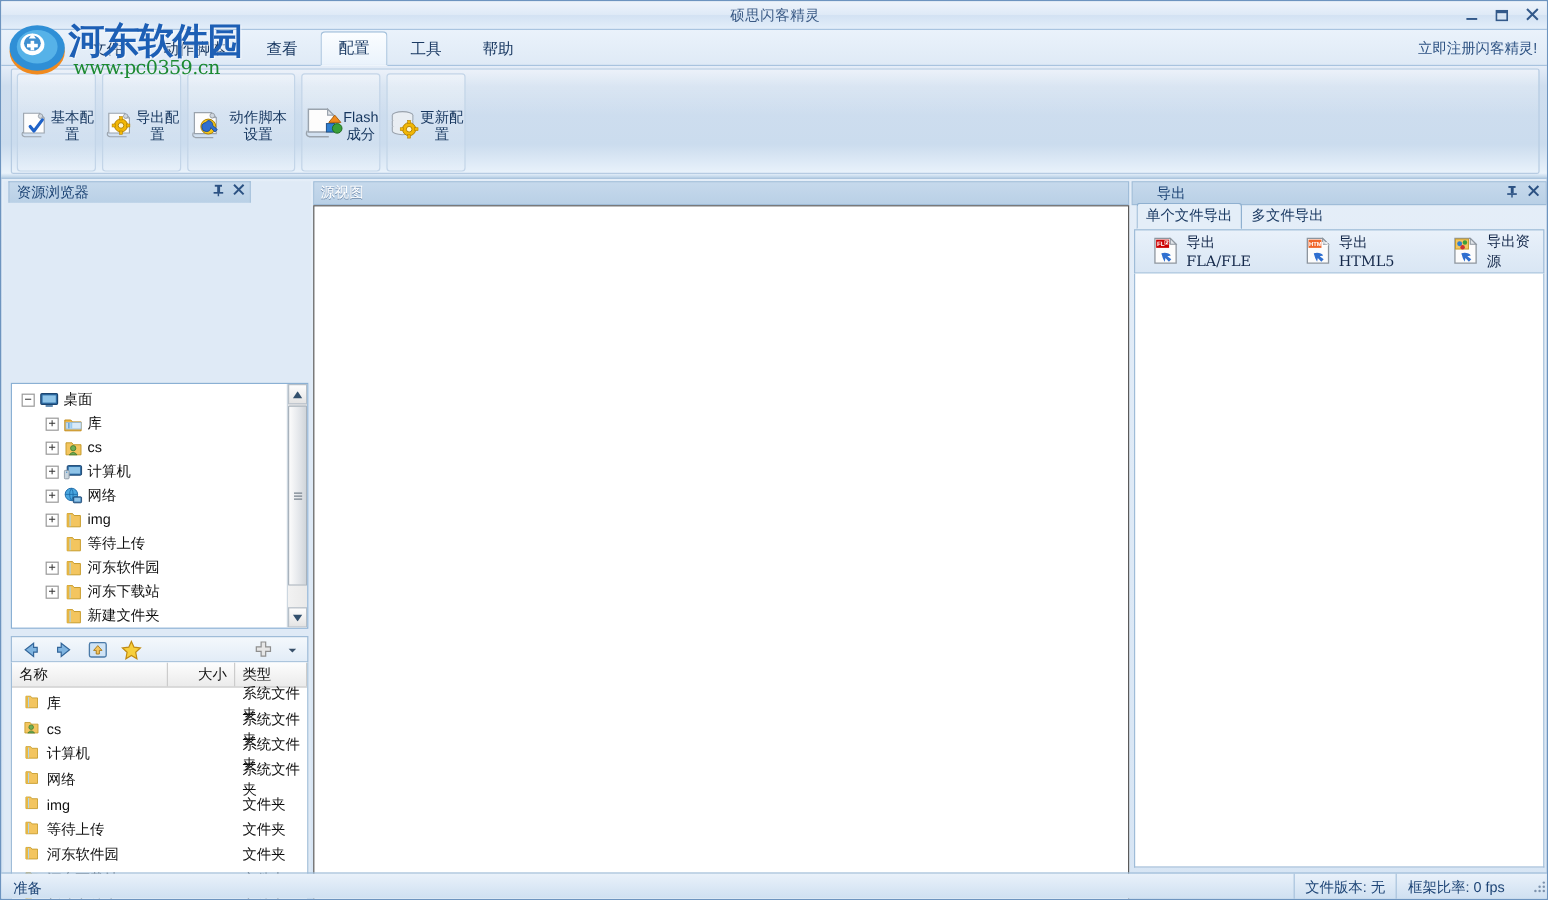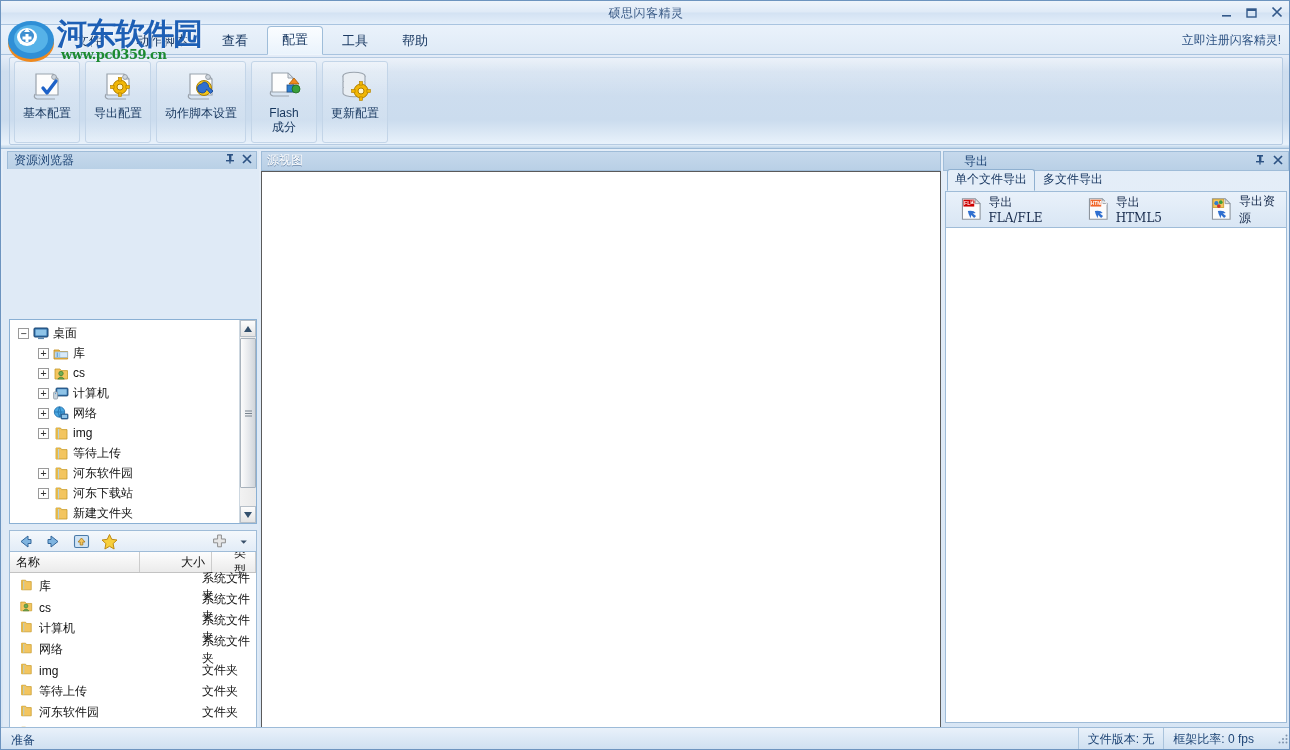--- a/index.html
+++ b/index.html
@@ -64,41 +64,41 @@
     pointer-events:none; z-index:40;
   }
   #wm-logo { position:absolute; left:2px; top:2px; width:48px; height:46px; }
   #wm-text1 {
     position:absolute; left:52px; top:-3px; font-size:30px; font-weight:bold;
     color:#1d5fb5; font-family:"DejaVu Sans","Liberation Sans",sans-serif;
     text-shadow: 1px 1px 0 rgba(255,255,255,0.55);
     letter-spacing:-1px;
   }
   #wm-text2 {
-    position:absolute; left:56px; top:30px; font-size:13px; font-weight:bold;
+    position:absolute; left:56px; top:30px; font-size:16px; font-weight:normal;
     color:#1c8a31; font-family:"DejaVu Serif","Liberation Serif",serif;
     letter-spacing:-0.5px;
   }
 
   
   #ribbon {
     position:absolute; left:0; top:54px; width:1290px; height:94px;
     background: linear-gradient(180deg,#e5edf8 0%,#cfdeef 18%,#cbdcee 70%,#e9f2fb 96%,#bcd3e8 100%);
     border-bottom:1px solid #9ebbd7;
   }
   #ribbon-inner {
     position:absolute; left:8px; top:2px; right:8px; height:88px;
     border:1px solid #b6cbe2; border-radius:2px;
     background: linear-gradient(180deg,rgba(255,255,255,0.35) 0%, rgba(255,255,255,0.0) 45%);
   }
   .rgroup { position:absolute; top:3px; height:82px; display:flex; }
   .rbtn {
     width:66px; height:82px; border:1px solid #c3d5e8; border-radius:3px;
     background: linear-gradient(180deg,rgba(255,255,255,0.30) 0%, rgba(255,255,255,0.02) 100%);
-    margin-right:5px; display:flex; flex-direction:column; align-items:center;
+    margin-right:5px; display:flex; align-items:center;
     padding-top:6px; cursor:default;
   }
   .rbtn.wide { width:90px; }
   .rbtn .ico { width:34px; height:34px; margin-bottom:4px; }
   .rbtn .lbl {
     font-size:12px; color:#16365e; text-align:center; line-height:14px;
   }
 
   
   #leftpanel {
@@ -166,21 +166,20 @@
   .navspacer { flex:1; }
 
   #filelist {
     position:absolute; left:6px; top:401px; width:248px; height:305px;
     background:#fff; border:1px solid #9fbcd8; border-top:none; overflow:hidden;
   }
   .fl-head {
     display:flex; height:21px;
     background: linear-gradient(180deg,#fdfdfd 0%,#ebebeb 100%);
     border-bottom:1px solid #c3c3c3;
-    gap:16px;
   }
   .fl-th {
     font-size:12px; color:#111; display:flex; align-items:center;
     border-right:1px solid #ccc; padding:0 6px;
   }
   .fl-th.name { width:130px; }
   .fl-th.size { width:56px; justify-content:flex-end; }
   .fl-th.type { flex:1; }
   .fl-row { display:flex; height:21px; align-items:center; font-size:12px; color:#111; }
   .fl-c-name { width:130px; display:flex; align-items:center; padding-left:9px; }
@@ -393,21 +392,21 @@
             </g>
           </svg>
           <div class="lbl">更新配置</div>
         </div>
 
       </div>
     </div>
   </div>
 
   <div id="leftpanel">
-    <div class="panel-hdr" style="position:absolute;left:4px;top:0;width:250px;">
+    <div class="panel-hdr" style="position:absolute;left:4px;top:0;width:202px;">
       <span class="ptitle">资源浏览器</span>
       <span class="pbtns">
         <span class="pbtn">
           <svg width="10" height="11" viewBox="0 0 10 11">
               <rect x="2" y="1" width="6" height="1.6" fill="#2c5283"></rect>
               <rect x="4" y="2" width="2.4" height="5" fill="#2c5283"></rect>
               <rect x="1" y="7" width="8" height="1.4" fill="#2c5283"></rect>
               <rect x="4.4" y="8" width="1.2" height="2.6" fill="#2c5283"></rect>
             </svg>
         </span>

